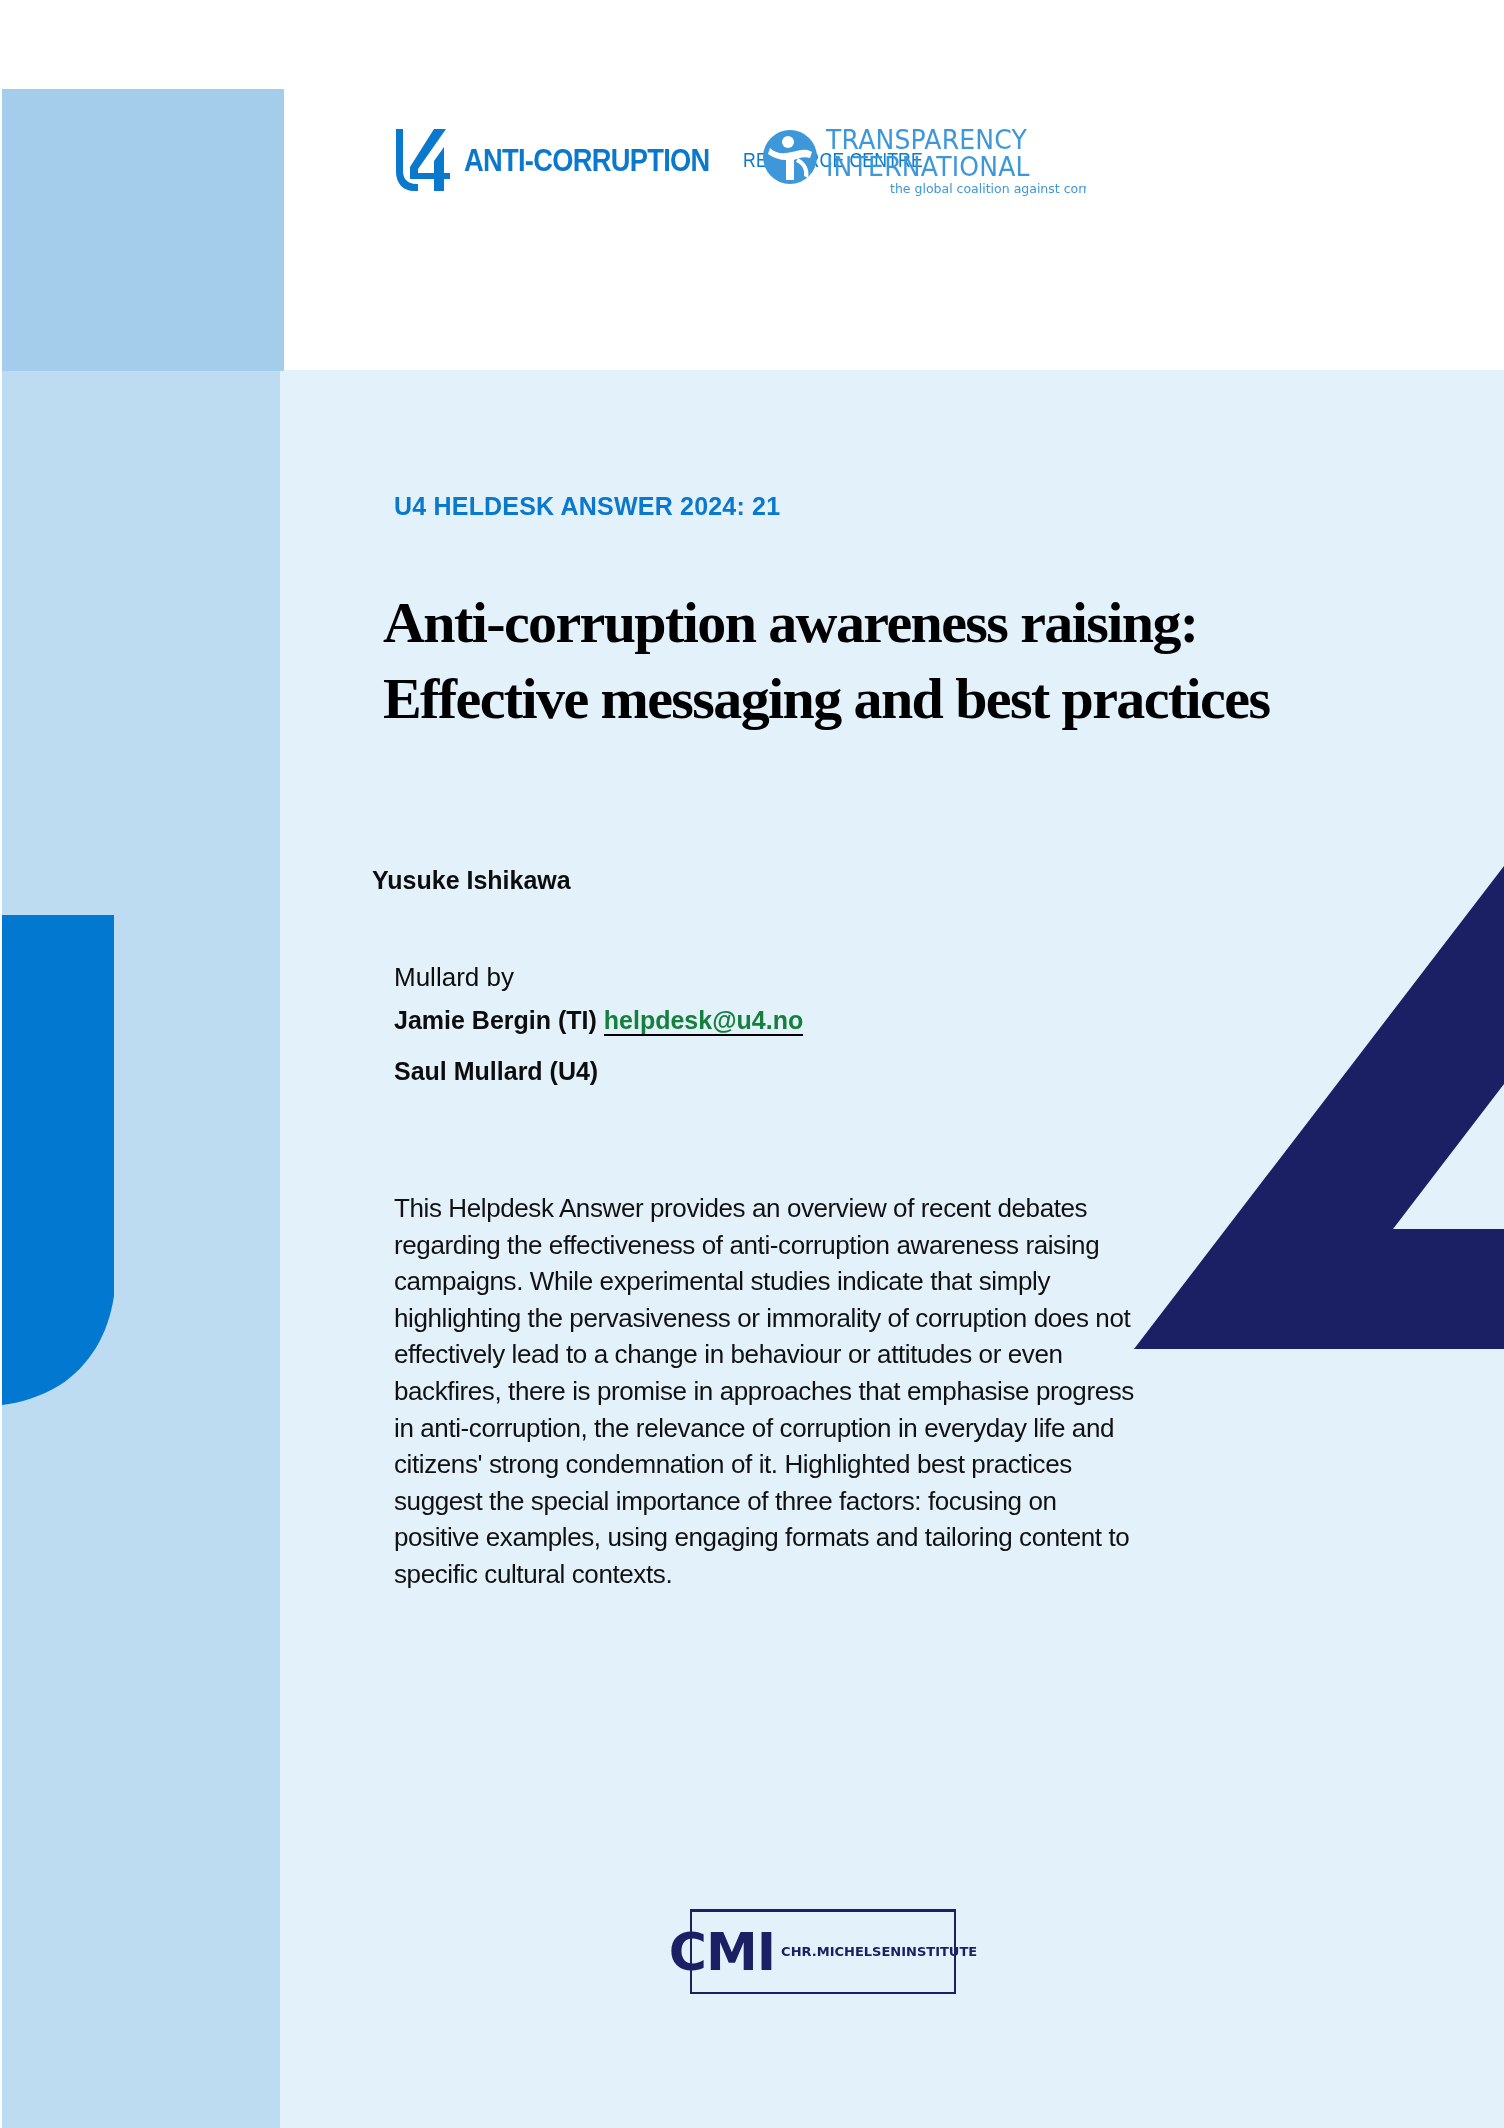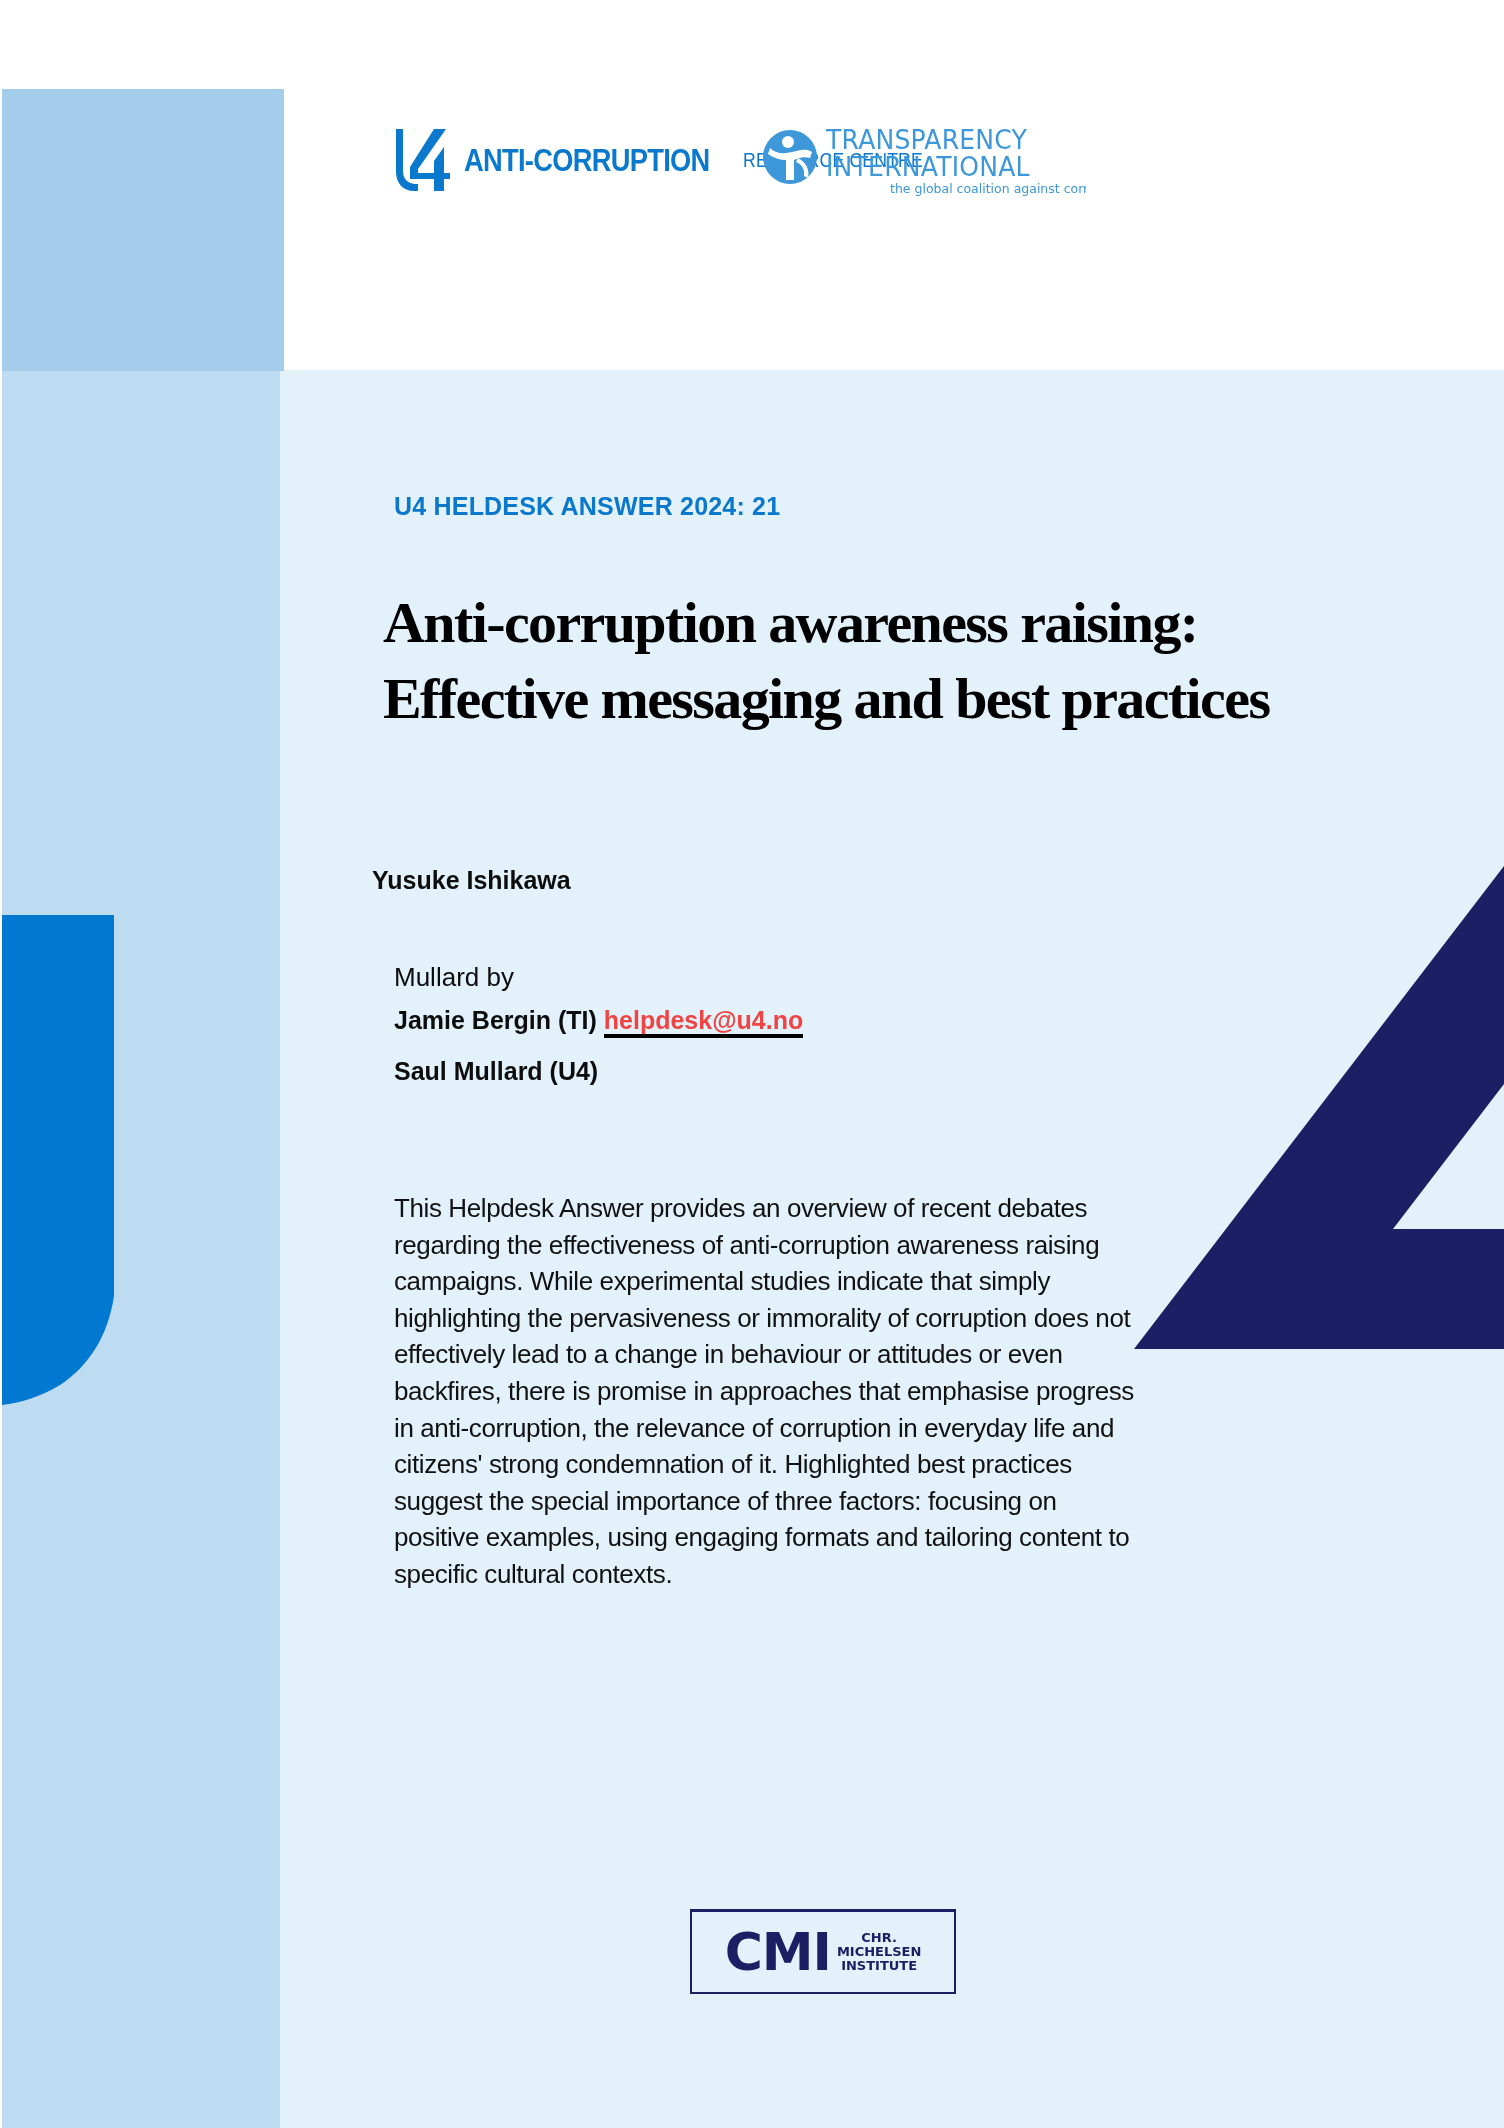--- a/index.html
+++ b/index.html
@@ -33,34 +33,34 @@
   .doc-title {
     position: absolute; left: 383px; top: 585px; width: 960px; margin: 0;
     font-family: Liberation Serif, serif; font-size: 58px; font-weight: bold; line-height: 76px;
     letter-spacing: -1.6px; color: #000;
   }
   .author { position: absolute; left: 372px; top: 866px; font-size: 25px; font-weight: bold; }
   .reviewed-label { position: absolute; left: 394px; top: 962px; font-size: 26px; }
   .reviewer { position: absolute; left: 394px; font-size: 25px; font-weight: bold; white-space: nowrap; }
   .reviewer-1 { top: 1006px; }
   .reviewer-2 { top: 1057px; text-align: center; }
-  .email-link { color: #ef4444; text-decoration: none; border-bottom: 4px solid #000000; padding-bottom: 0px; }
+  .email-link { color: #15803d; text-decoration: none; border-bottom: 2px solid #000000; padding-bottom: 0px; }
 
   .abstract {
     position: absolute; left: 394px; top: 1190px; width: 740px; margin: 0;
     font-size: 26px; line-height: 36.6px; letter-spacing: -0.4px; color: #111;
   }
 
   .cmi-box {
     position: absolute; left: 690px; top: 1909px; width: 262px; height: 80px;
     border: 2px solid #1a2063; border-top-width: 3px; box-sizing: content-box;
     display: flex; align-items: center; justify-content: center; text-align: center;
   }
   .cmi-big { font-family: "DejaVu Sans", sans-serif; font-weight: bold; font-size: 52px; color: #1a2063; letter-spacing: -1px; line-height: 1; }
-  .cmi-small { display: flex; flex-direction: column; margin-left: 6px; color: #1a2063; font-family: "DejaVu Sans", sans-serif; font-weight: bold; font-size: 13px; line-height: 14px; }
+  .cmi-small { display: flex; margin-left: 6px; color: #1a2063; font-family: "DejaVu Sans", sans-serif; font-weight: bold; font-size: 13px; line-height: 14px; }
 </style>
 </head>
 <body>
 
 <div class="bg-main"></div>
 <div class="bg-left-col"></div>
 <div class="top-block"></div>
 
 <svg class="deco-u" viewBox="0 0 120 500">
   <path d="M2 0 H114 V381 C108 420 90 450 60 470 C40 482 20 488 2 490 Z" fill="#0278d1"></path>

